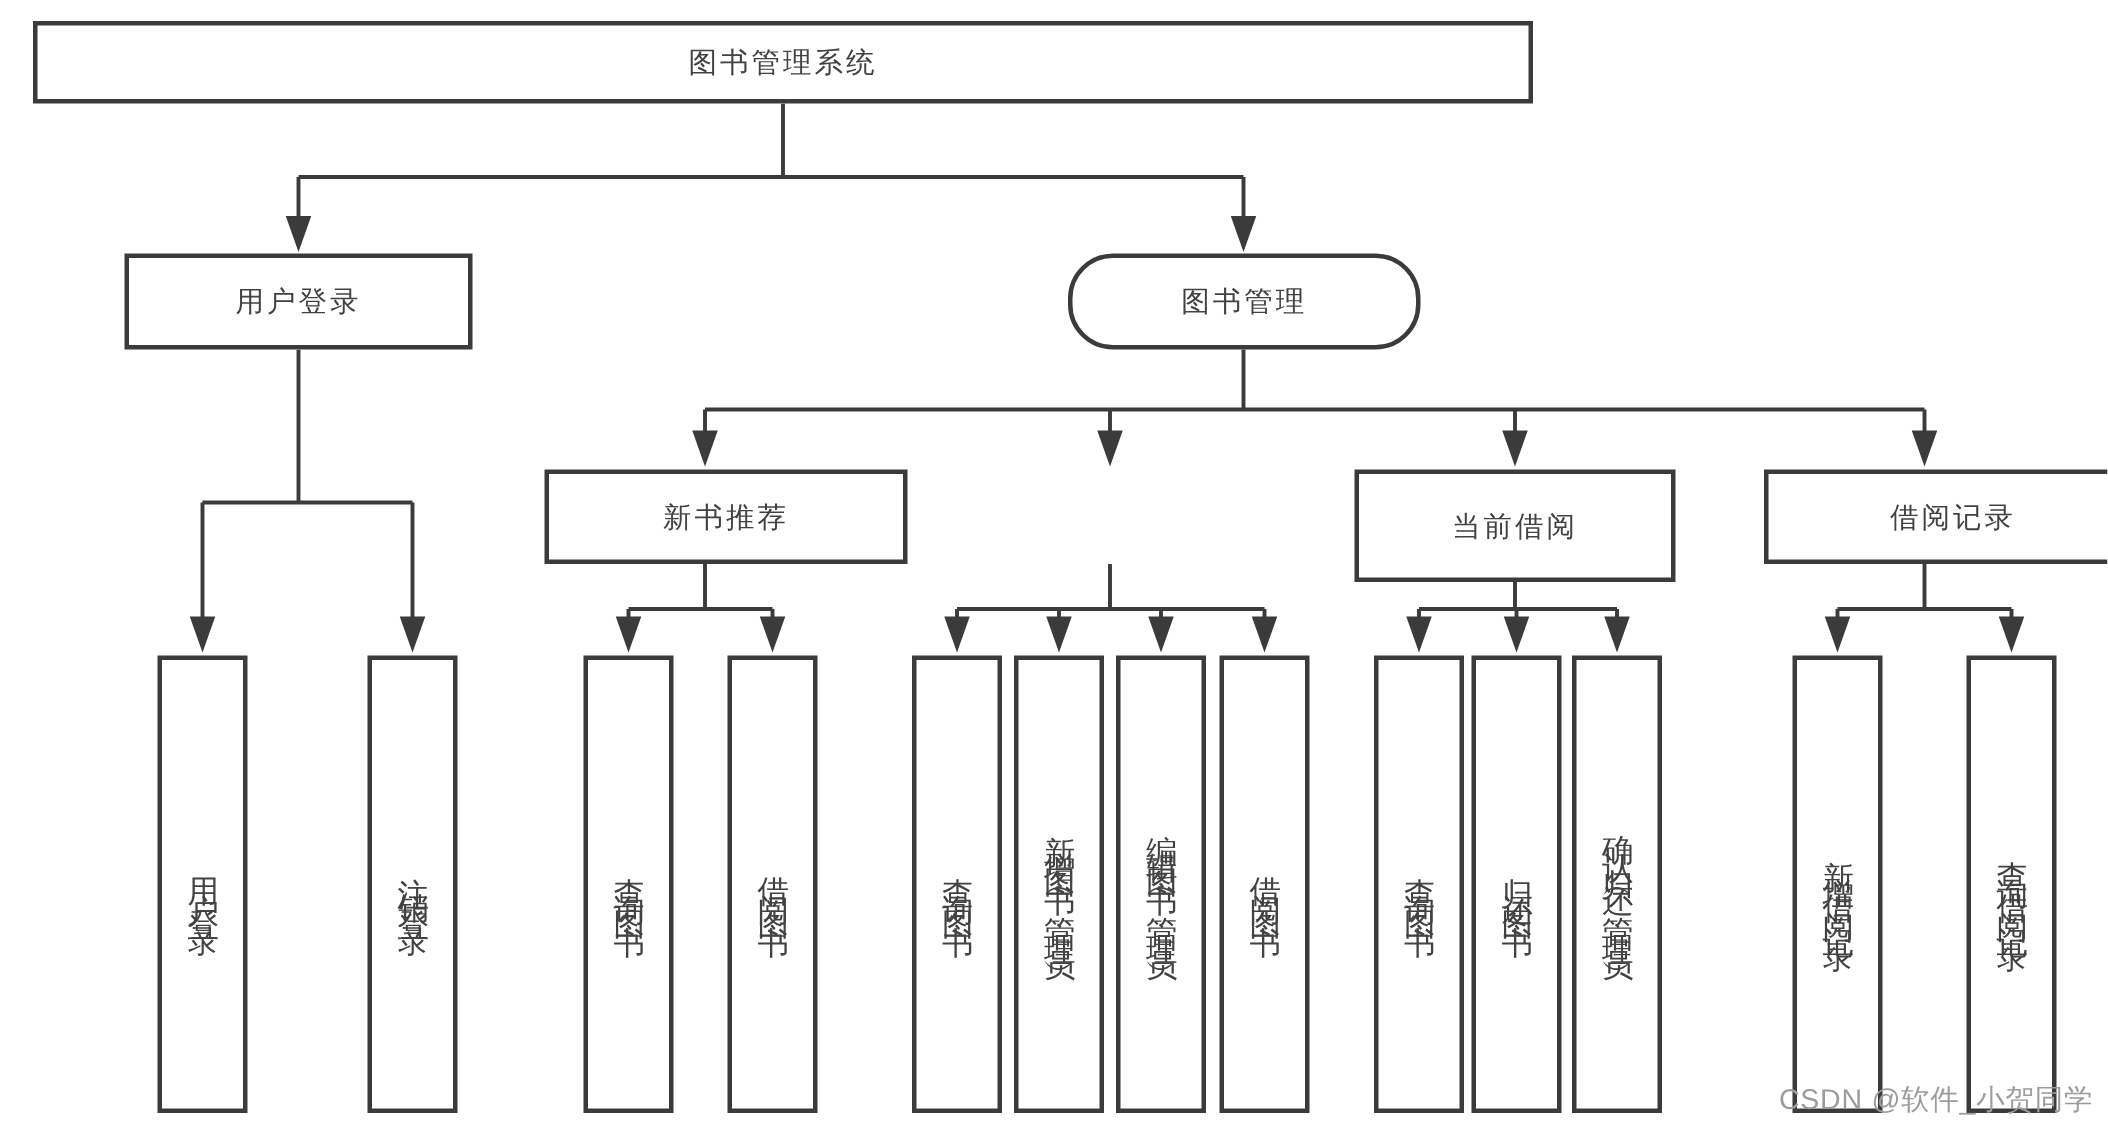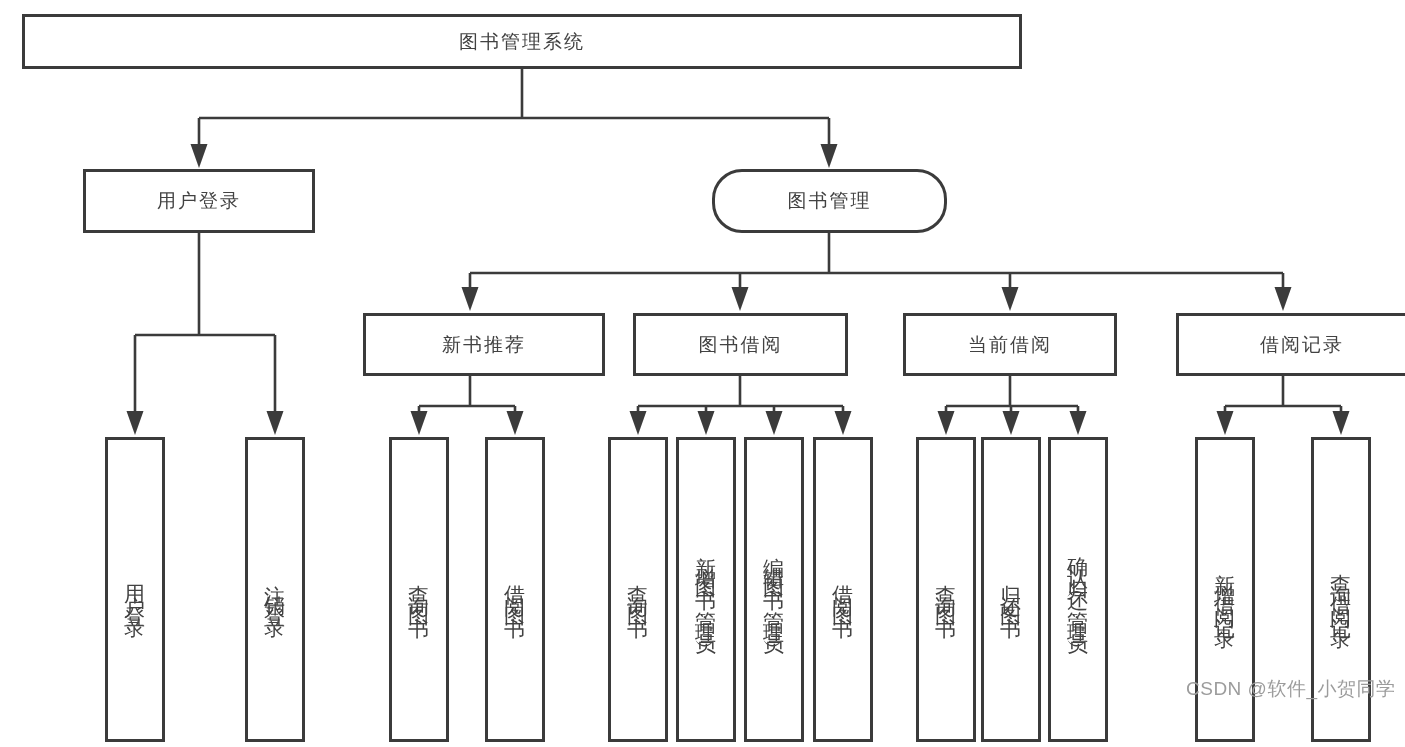--- a/index.html
+++ b/index.html
@@ -49,21 +49,21 @@
     writing-mode:vertical-rl;
     text-orientation:mixed;
     font-size:21px;
     line-height:1;
     letter-spacing:11px;
     color:var(--text);
     white-space:nowrap;
   }
   .watermark{
     position:absolute;
-    left:1186px;top:676px;
+    left:1186px;top:720px;
     font-size:19px;
     color:var(--watermark);
     letter-spacing:0.5px;
     white-space:nowrap;
     z-index:10;
   }
 </style>
 </head>
 <body>
 
@@ -126,24 +126,21 @@
   <div class="node" style="left:83px;top:169px;width:232px;height:64px;">
     <span class="lbl">用户登录</span>
   </div>
   <div class="node" style="left:712px;top:169px;width:235px;height:64px;border-radius:30px;">
     <span class="lbl">图书管理</span>
   </div>
 
   <div class="node" style="left:363px;top:313px;width:242px;height:63px;">
     <span class="lbl">新书推荐</span>
   </div>
-  <div class="node" style="left:633px;top:313px;width:215px;height:63px;">
-    <span class="lbl">图书借阅</span>
-  </div>
-  <div class="node" style="left:903px;top:313px;width:214px;height:63px;text-align:center;">
+  <div class="node" style="left:903px;top:313px;width:214px;height:75px;text-align:center;">
     <span class="lbl">当前借阅</span>
   </div>
   <div class="node" style="left:1176px;top:313px;width:252px;height:63px;">
     <span class="lbl">借阅记录</span>
   </div>
 
   <div class="leaf" style="left:105px;">
     <span class="vlbl">用户登录</span>
   </div>
   <div class="leaf" style="left:245px;">

